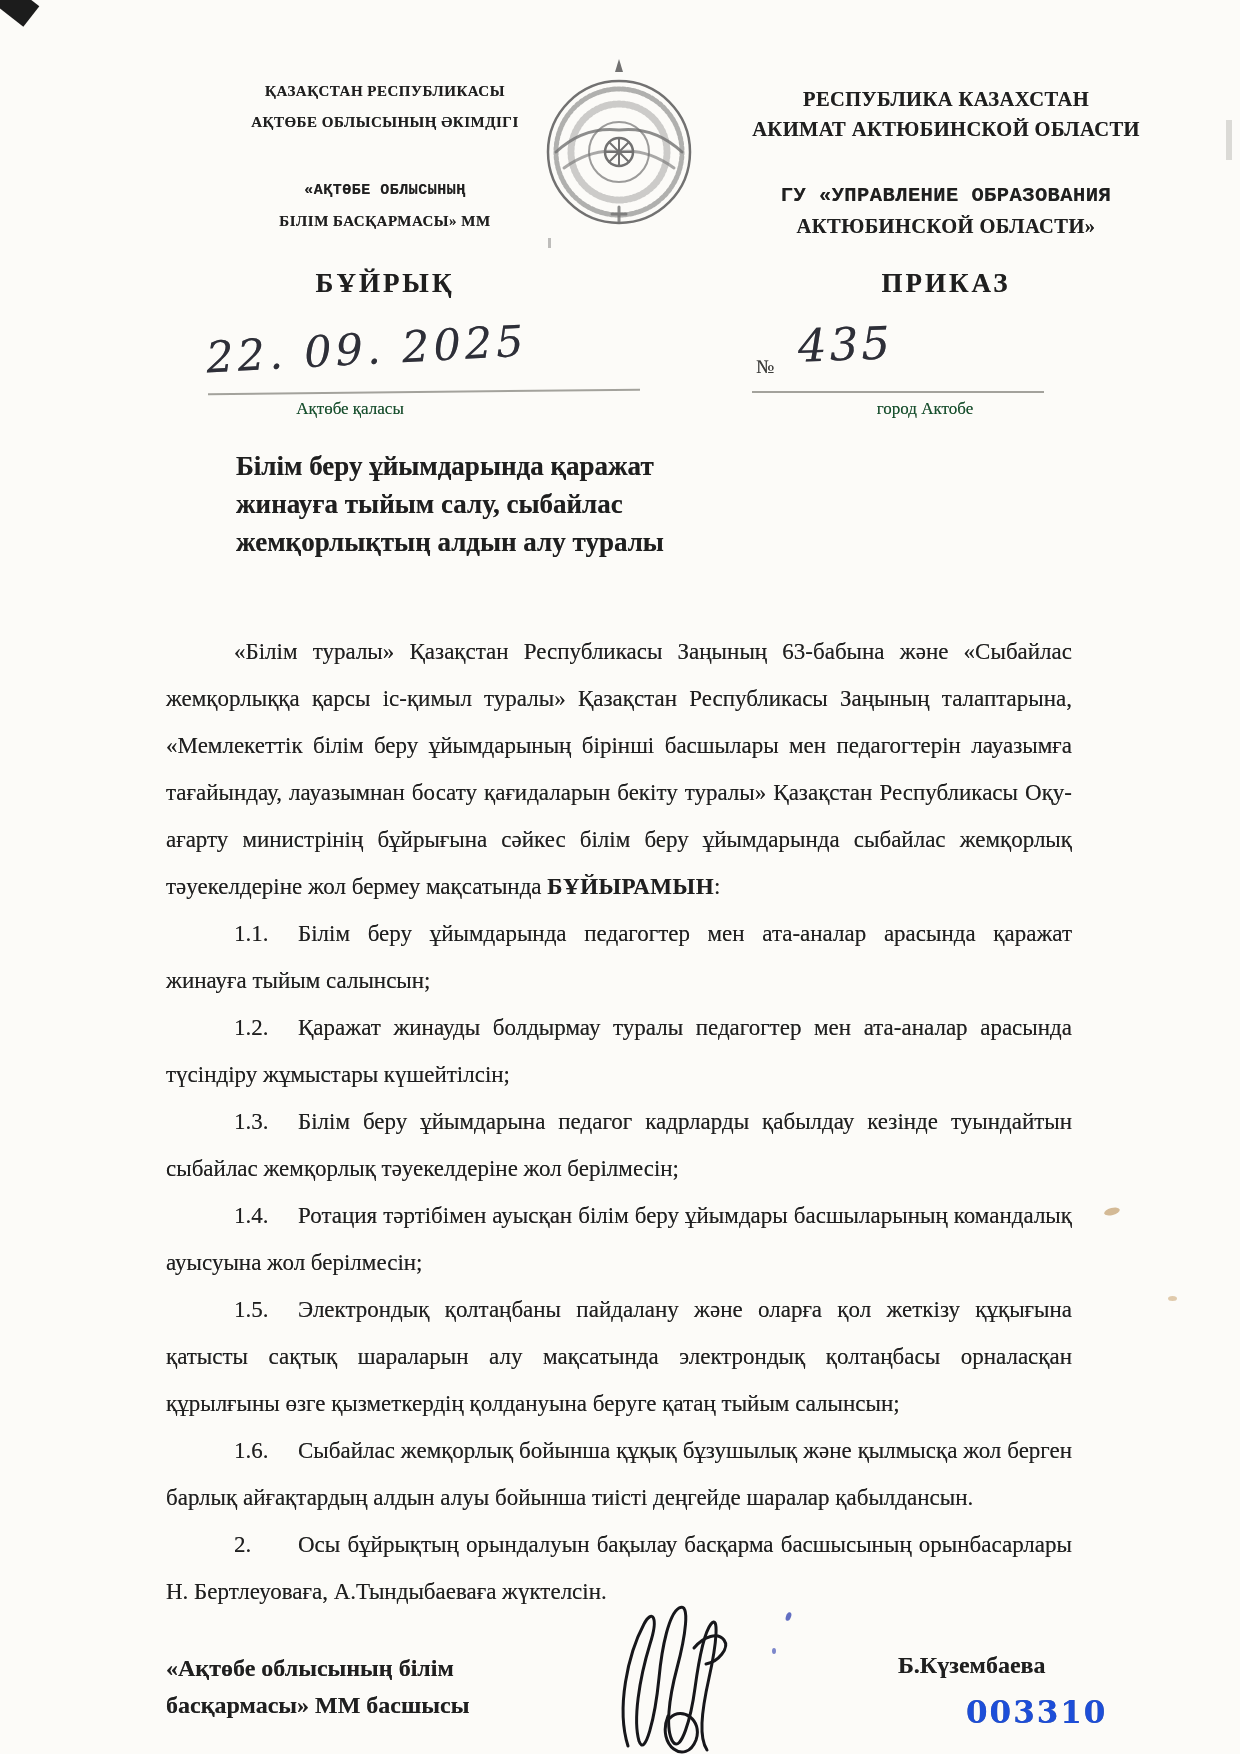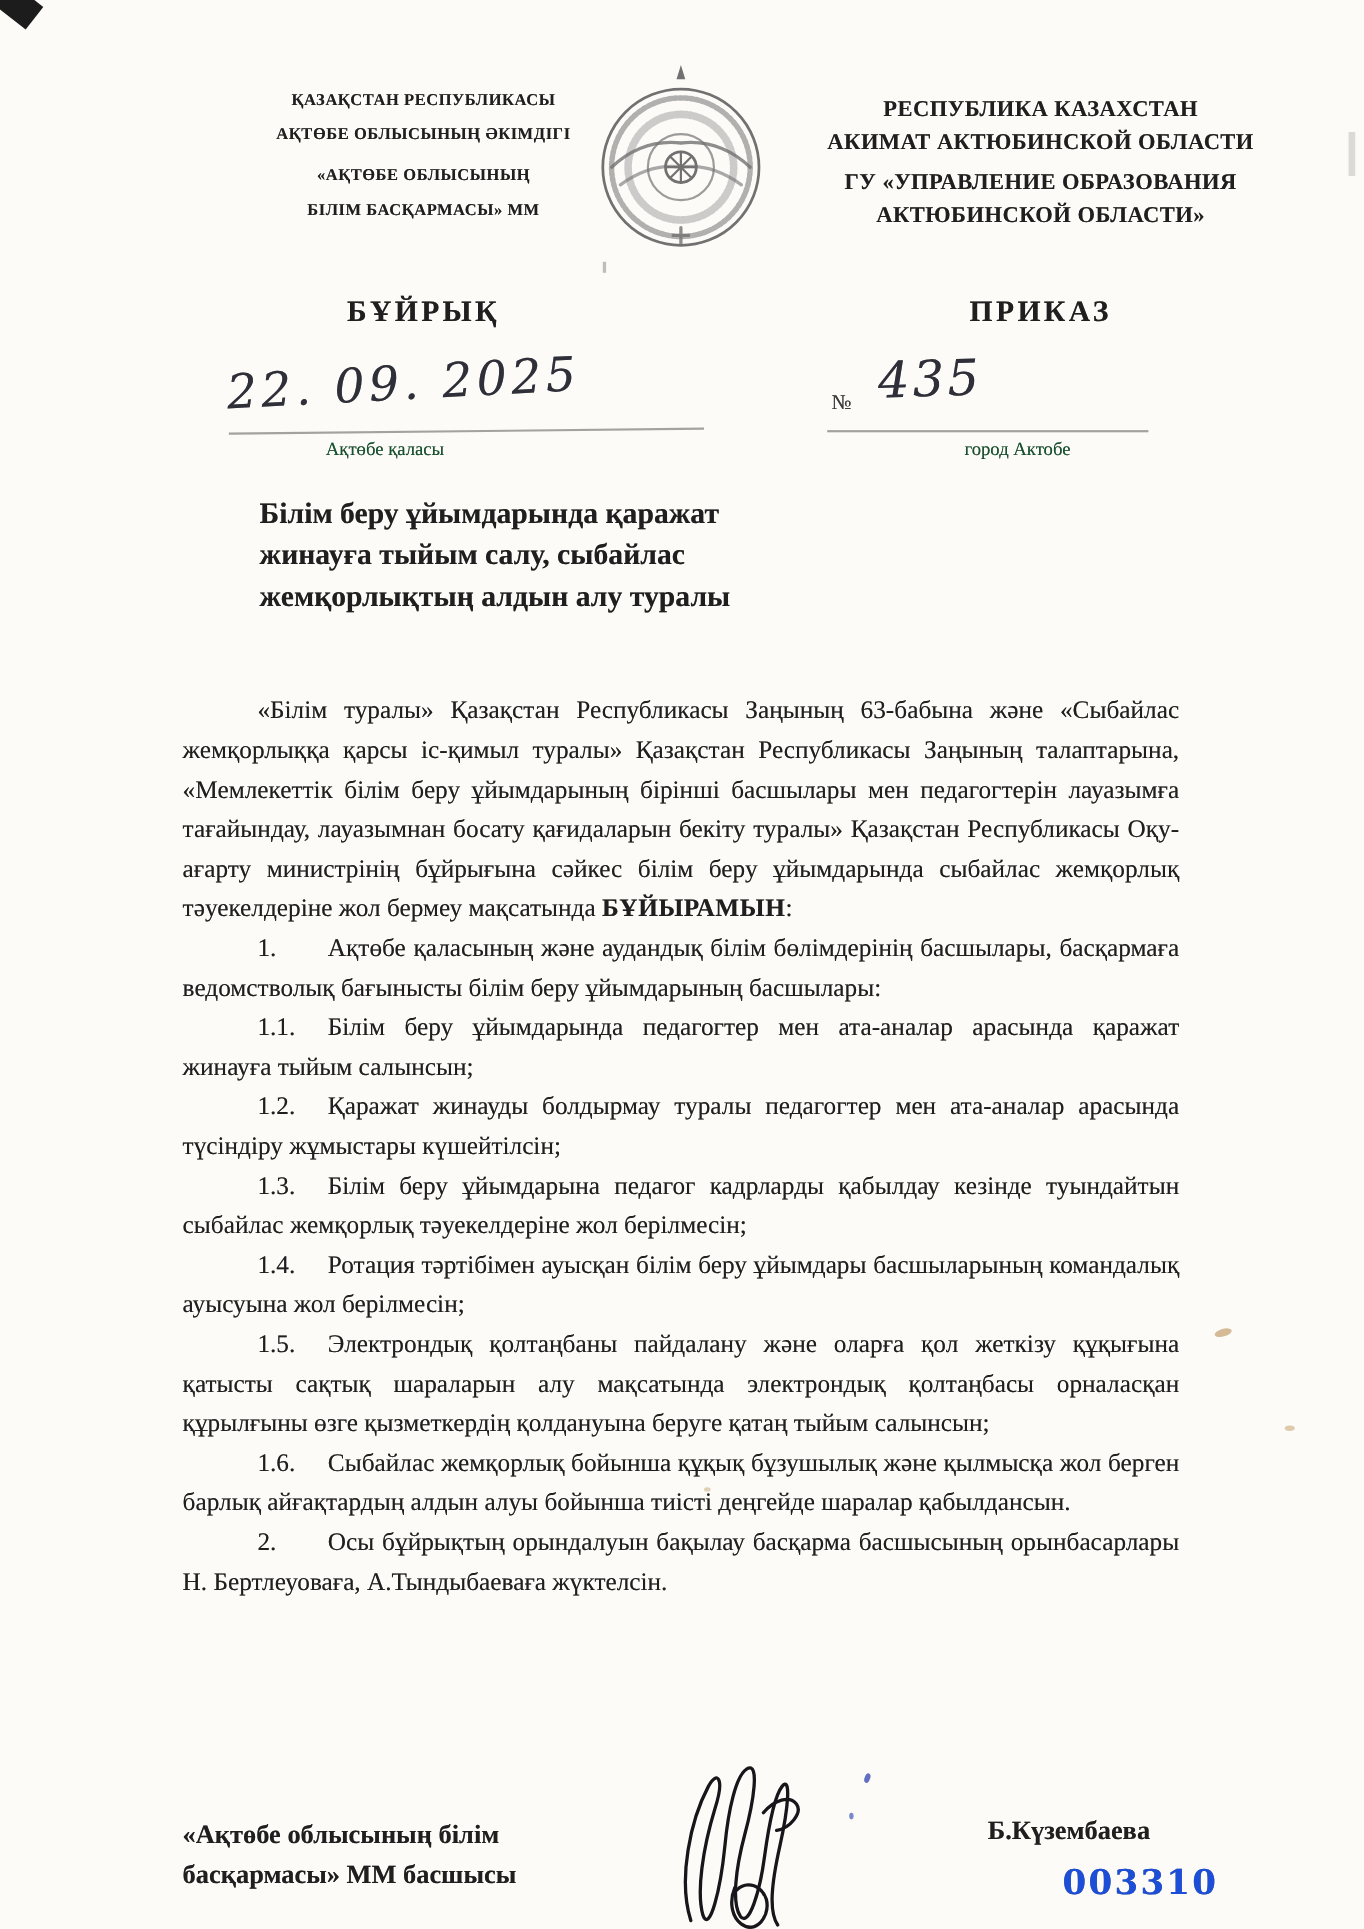--- a/index.html
+++ b/index.html
@@ -12,21 +12,21 @@
     font-family:"Liberation Serif","DejaVu Serif",serif;
     color:#1f1f1f;
   }
   .doc{ text-shadow:0 0 .5px rgba(20,20,20,.55); }
   .abs{ position:absolute; }
 
   .org-block{ text-align:center; font-weight:bold; }
   .org-left{ left:160px; top:76px; width:450px; font-size:15px; line-height:31px; letter-spacing:.5px; }
   .org-right{ left:728px; top:84px; width:436px; font-size:20.5px; line-height:30px; letter-spacing:.4px; }
   .org-line{ display:block; }
-  .org-gap{ margin-top:7px; }
+  .org-gap{ margin-top:37px;font-family:Liberation Mono, monospace; }
 
   .emblem{ left:544px; top:56px; width:150px; height:172px; opacity:.88; }
 
   .order-heading{ text-align:center; font-weight:bold; font-size:27px; letter-spacing:3px; }
   .kk-heading{ left:160px; top:268px; width:450px; }
   .ru-heading{ left:728px; top:268px; width:436px; }
 
   .hand{
     font-family:"DejaVu Serif","Liberation Serif",serif;
     font-style:italic; color:#2e2f38;
@@ -38,21 +38,21 @@
   .date-line{ left:208px; top:391px; width:432px; transform:rotate(-.6deg); }
   .num-line{ left:752px; top:391px; width:292px; }
   .num-sign{ left:756px; top:356px; font-size:19px; color:#3c3c3a; }
   .line-caption{ text-align:center; font-size:17px; color:#14532d; }
   .date-caption{ left:230px; top:399px; width:240px; }
   .num-caption{ left:800px; top:399px; width:250px; }
 
   .doc-title{ left:236px; top:447px; width:510px; font-weight:bold; font-size:27px; line-height:38px; }
   .doc-title span{ display:block; }
 
-  .body-text{ left:166px; top:628px; width:906px; font-size:23px; line-height:36px; text-align:justify; }
+  .body-text{ left:166px; top:628px; width:906px; font-size:23px; line-height:47px; text-align:justify; }
   .par{ margin:0; text-indent:68px; }
   .item-label{ display:inline-block; min-width:64px; text-indent:0; }
   .order-verb{ font-weight:bold; letter-spacing:.5px; }
 
   .sig-title{ left:166px; top:1650px; width:330px; font-weight:bold; font-size:24px; line-height:37px; }
   .sig-name{ left:898px; top:1652px; font-weight:bold; font-size:24px; }
   .sig-mark{ left:598px; top:1596px; width:150px; height:178px; }
   .reg-number{ left:966px; top:1694px; font-size:31px; font-weight:bold; letter-spacing:2px; color:#1d4ed8; font-family:"DejaVu Serif",serif; }
 
   .artifact{ position:absolute; pointer-events:none; }
@@ -126,21 +126,20 @@
 
   <span>Білім беру ұйымдарында қаражат</span>
       <span>жинауға тыйым салу, сыбайлас</span>
       <span>жемқорлықтың алдын алу туралы</span>
     </div>
 
   <div class="abs body-text">
     <p class="par"><span>«Білім туралы» Қазақстан Республикасы Заңының 63-бабына және «Сыбайлас жемқорлыққа қарсы іс-қимыл туралы» Қазақстан Республикасы Заңының талаптарына, «Мемлекеттік білім беру ұйымдарының бірінші басшылары мен педагогтерін лауазымға тағайындау, лауазымнан босату қағидаларын бекіту туралы» Қазақстан Республикасы Оқу-ағарту министрінің бұйрығына сәйкес білім беру ұйымдарында сыбайлас жемқорлық тәуекелдеріне жол бермеу мақсатында </span><b class="order-verb">БҰЙЫРАМЫН</b><span>:</span></p>
     <div>
 
-        <p class="par"><span class="item-label">1.</span><span>Ақтөбе қаласының және аудандық білім бөлімдерінің басшылары, басқармаға ведомстволық бағынысты білім беру ұйымдарының басшылары:</span></p>
 
         <p class="par"><span class="item-label">1.1.</span><span>Білім беру ұйымдарында педагогтер мен ата-аналар арасында қаражат жинауға тыйым салынсын;</span></p>
 
         <p class="par"><span class="item-label">1.2.</span><span>Қаражат жинауды болдырмау туралы педагогтер мен ата-аналар арасында түсіндіру жұмыстары күшейтілсін;</span></p>
 
         <p class="par"><span class="item-label">1.3.</span><span>Білім беру ұйымдарына педагог кадрларды қабылдау кезінде туындайтын сыбайлас жемқорлық тәуекелдеріне  жол берілмесін;</span></p>
 
         <p class="par"><span class="item-label">1.4.</span><span>Ротация тәртібімен ауысқан білім беру ұйымдары басшыларының командалық ауысуына жол берілмесін;</span></p>
 
         <p class="par"><span class="item-label">1.5.</span><span>Электрондық қолтаңбаны пайдалану және оларға қол жеткізу құқығына қатысты сақтық шараларын алу мақсатында электрондық қолтаңбасы орналасқан құрылғыны өзге қызметкердің қолдануына беруге қатаң тыйым салынсын;</span></p>

